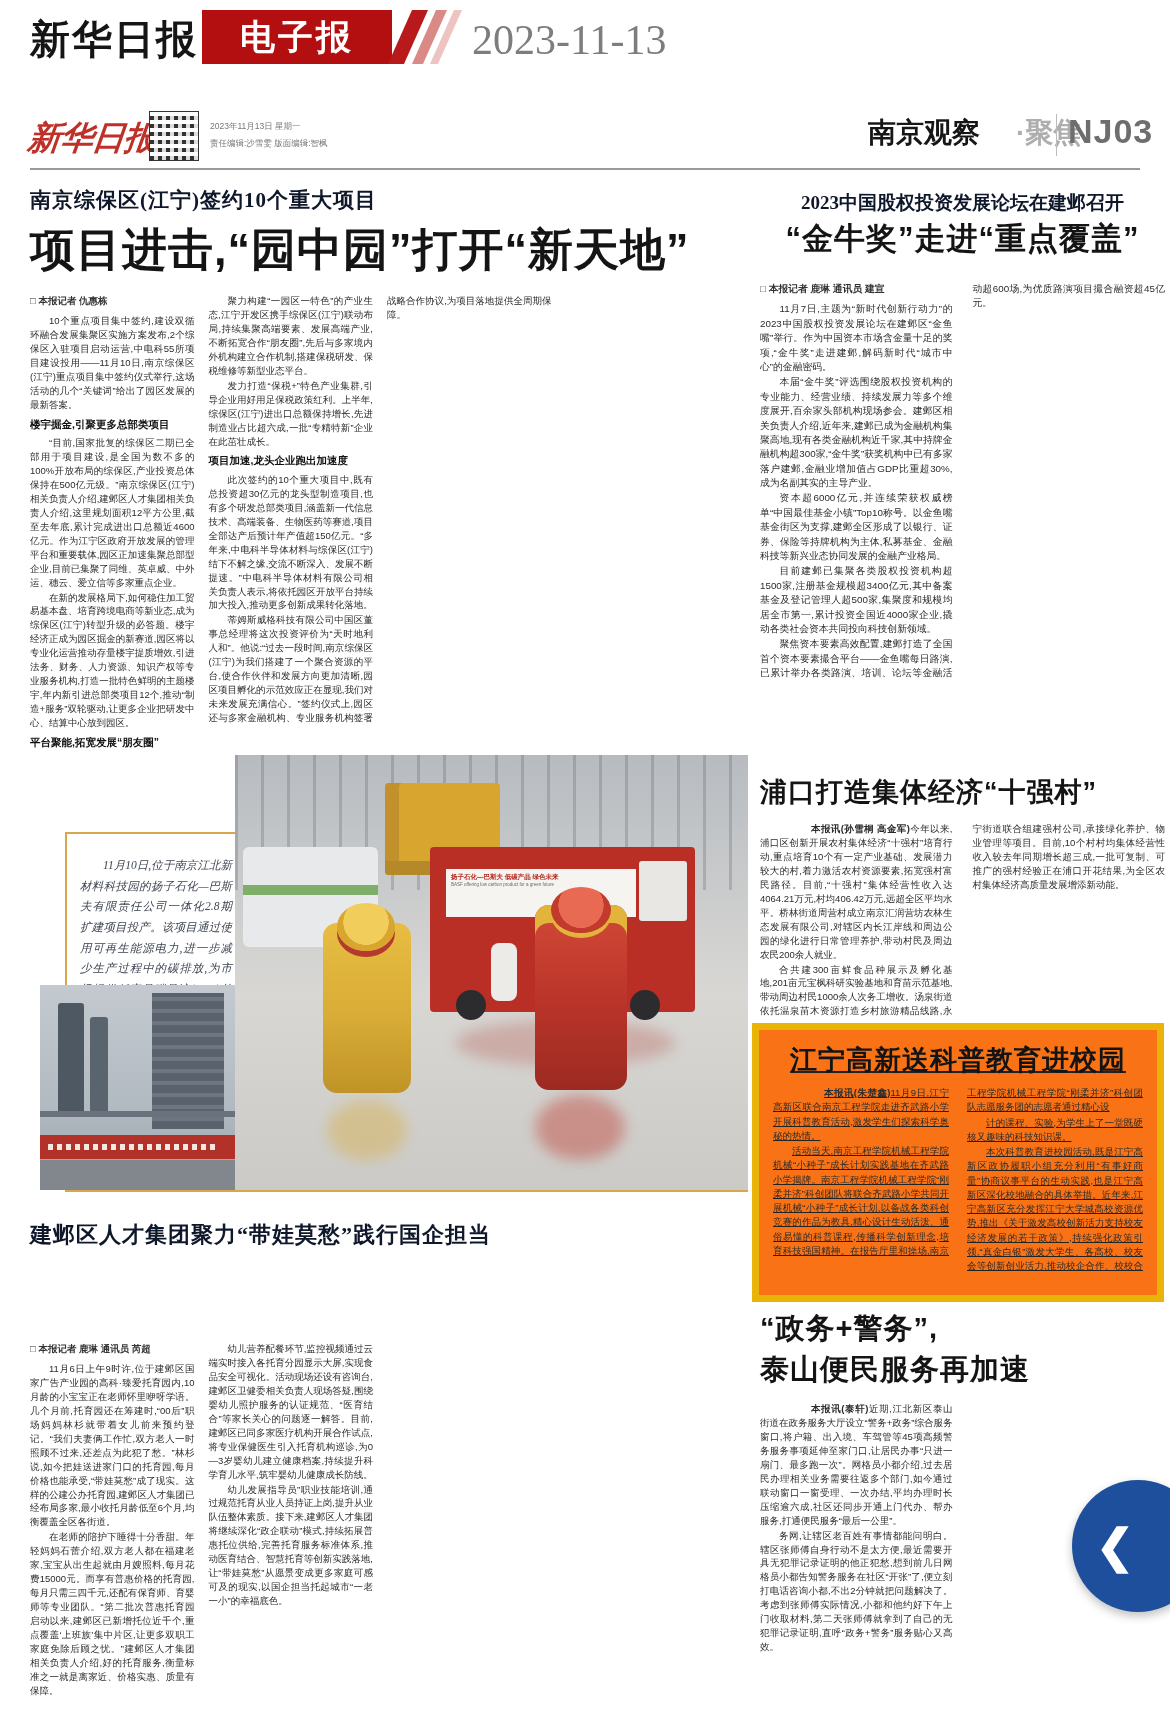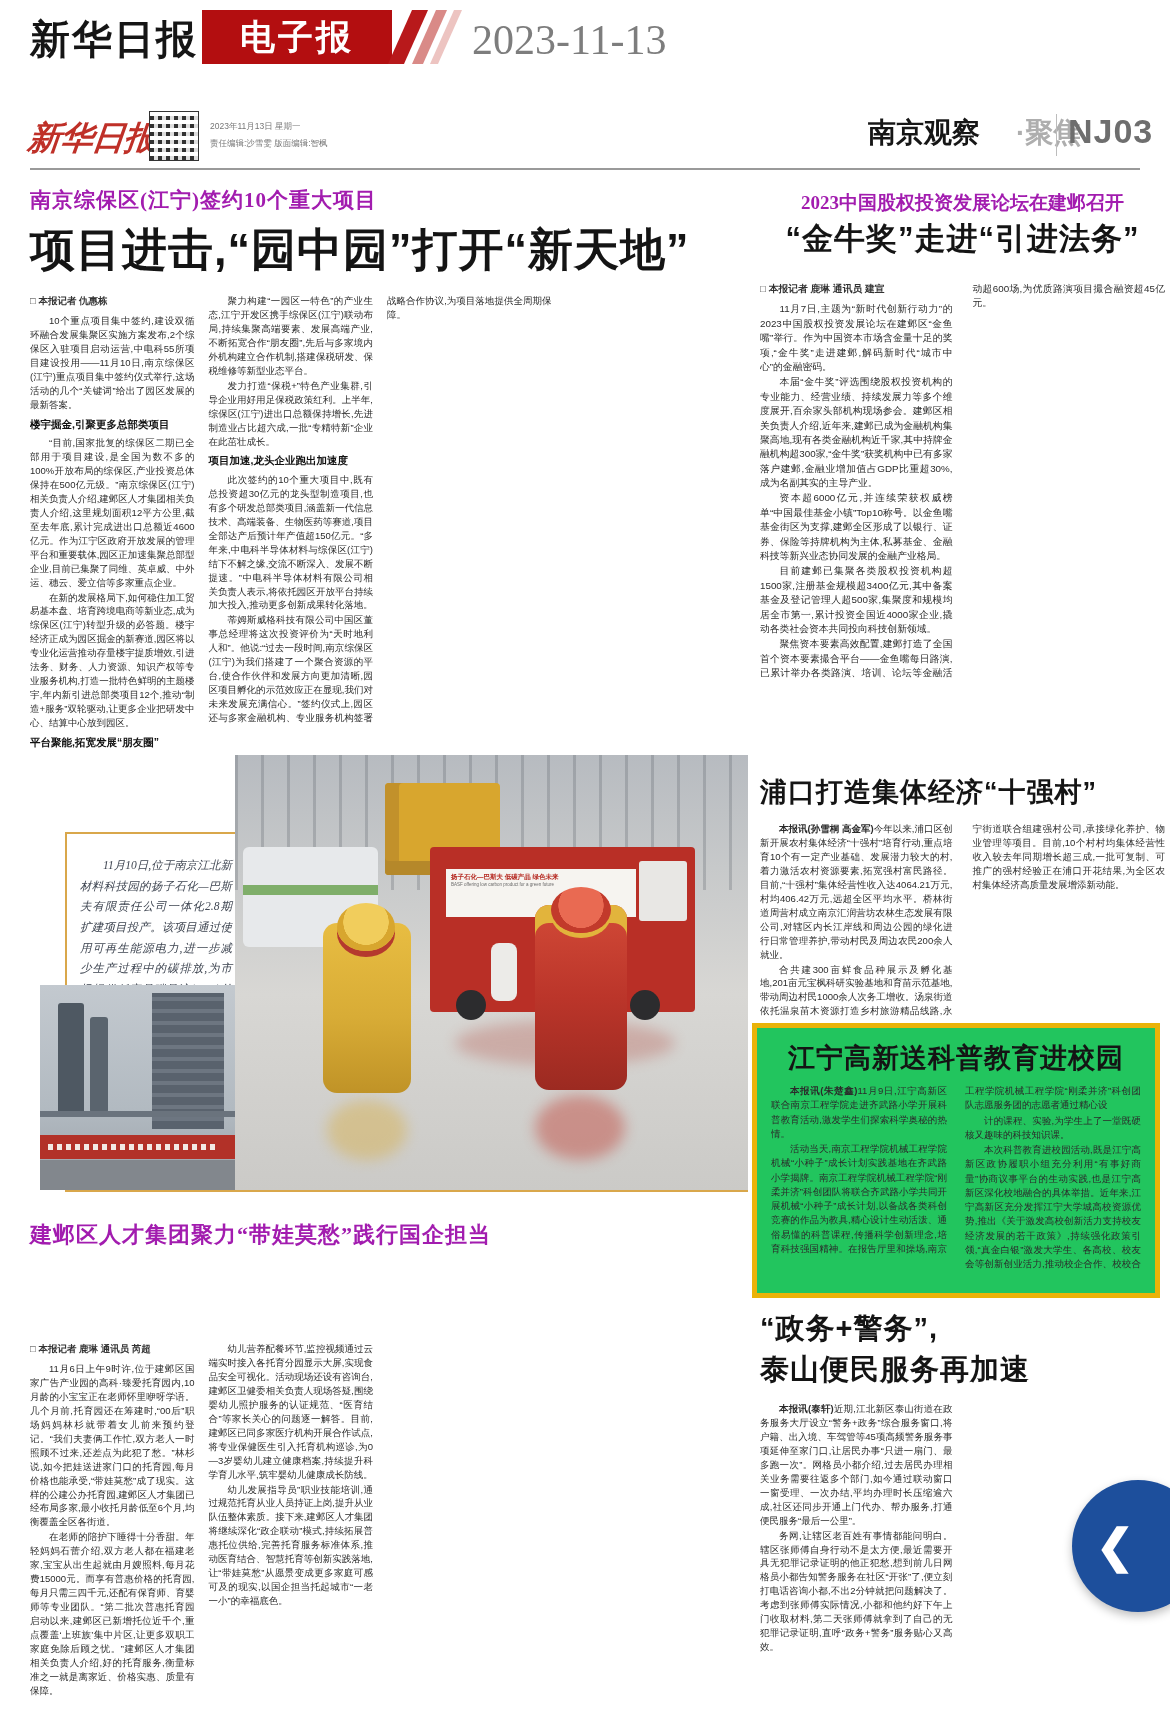--- a/index.html
+++ b/index.html
@@ -26,44 +26,44 @@
       repeating-linear-gradient(90deg,#1a1a1a 0 4px,rgba(255,255,255,.85) 4px 8px);
       background-blend-mode:screen;outline:1px solid #333;}
   .mast-info{position:absolute;left:210px;top:10px;font-size:8.5px;color:#767676;line-height:1.95;white-space:nowrap;}
   .section-title{position:absolute;left:868px;top:6px;font-size:28px;font-weight:900;color:#161616;white-space:nowrap;}
   .section-sub{color:#aeaeae;margin-left:36px;}
   .pageno-divider{position:absolute;left:1056px;top:6px;width:1px;height:42px;background:#bcbcbc;}
   .pageno{position:absolute;left:1068px;top:4px;font-size:34px;font-weight:700;color:#6e6e6e;letter-spacing:1px;}
   .mast-rule{position:absolute;left:30px;top:168px;width:1110px;height:2px;background:#9a9a9a;}
 
   
-  .kicker{font-family:"Liberation Serif",serif;font-weight:700;color:#a21caf;}
+  .kicker{font-family:"Liberation Serif",serif;font-weight:700;color:#0f172a;}
   .headline{font-weight:900;color:#141414;}
   .bodycols{font-size:9.5px;line-height:1.47;color:#2b2b2b;text-align:justify;column-fill:auto;}
   .bodycols p{margin:0 0 1px 0;text-indent:2em;}
   .bodycols p.byline{text-indent:0;font-weight:700;color:#333;margin-bottom:6px;}
   .bodycols h4{margin:5px 0 4px 0;font-size:10.5px;font-weight:900;color:#111;text-indent:0;}
-  .bodycols b{font-weight:900;}
+  .bodycols b{font-weight:900;margin-left:32px;}
 
   
   .a1-kicker{position:absolute;left:30px;top:186px;font-size:21px;letter-spacing:1px;}
   .a1-headline{position:absolute;left:30px;top:220px;width:700px;font-size:45px;letter-spacing:1px;white-space:nowrap;}
   .a1-body{position:absolute;left:30px;top:294px;width:700px;height:458px;column-count:4;column-gap:14px;overflow:hidden;}
 
   
   .a2-kicker{position:absolute;left:760px;top:190px;width:405px;text-align:center;font-size:19px;}
   .a2-headline{position:absolute;left:760px;top:218px;width:405px;text-align:center;font-size:31px;letter-spacing:1px;}
   .a2-body{position:absolute;left:760px;top:282px;width:405px;height:420px;column-count:2;column-gap:20px;overflow:hidden;font-size:9.8px;}
 
   
   .a3-headline{position:absolute;left:760px;top:774px;width:405px;font-size:27px;letter-spacing:1px;}
   .a3-body{position:absolute;left:760px;top:822px;width:405px;height:198px;column-count:2;column-gap:20px;overflow:hidden;}
 
   
-  .redbox{position:absolute;left:752px;top:1023px;width:398px;height:265px;border:5px solid #eab308;background:#22c55e;}
+  .redbox{position:absolute;left:752px;top:1023px;width:398px;height:265px;border:7px solid #eab308;background:#f97316;text-decoration:underline;}
   .a4-headline{margin:12px 0 8px 0;text-align:center;font-size:27px;font-weight:900;color:#141414;letter-spacing:1px;}
   .a4-body{margin:0 14px;height:190px;column-count:2;column-gap:18px;overflow:hidden;font-size:9.5px;line-height:1.5;}
 
   
   .a5-kicker{position:absolute;left:30px;top:1220px;font-size:22px;letter-spacing:1px;}
   .a5-headline{position:absolute;left:30px;top:1250px;width:700px;text-align:center;font-size:52px;letter-spacing:9px;}
   .a5-body{position:absolute;left:30px;top:1342px;width:700px;height:372px;column-count:4;column-gap:14px;overflow:hidden;}
 
   
   .a6-headline{position:absolute;left:760px;top:1308px;width:405px;font-size:29px;line-height:1.4;letter-spacing:1px;}
@@ -163,21 +163,21 @@
     <p>在新的发展格局下,如何稳住加工贸易基本盘、培育跨境电商等新业态,成为综保区(江宁)转型升级的必答题。楼宇经济正成为园区掘金的新赛道,园区将以专业化运营推动存量楼宇提质增效,引进法务、财务、人力资源、知识产权等专业服务机构,打造一批特色鲜明的主题楼宇,年内新引进总部类项目12个,推动“制造+服务”双轮驱动,让更多企业把研发中心、结算中心放到园区。</p>
     <h4>平台聚能,拓宽发展“朋友圈”</h4>
     <p>聚力构建“一园区一特色”的产业生态,江宁开发区携手综保区(江宁)联动布局,持续集聚高端要素、发展高端产业,不断拓宽合作“朋友圈”,先后与多家境内外机构建立合作机制,搭建保税研发、保税维修等新型业态平台。</p>
     <p>发力打造“保税+”特色产业集群,引导企业用好用足保税政策红利。上半年,综保区(江宁)进出口总额保持增长,先进制造业占比超六成,一批“专精特新”企业在此茁壮成长。</p>
     <h4>项目加速,龙头企业跑出加速度</h4>
     <p>此次签约的10个重大项目中,既有总投资超30亿元的龙头型制造项目,也有多个研发总部类项目,涵盖新一代信息技术、高端装备、生物医药等赛道,项目全部达产后预计年产值超150亿元。“多年来,中电科半导体材料与综保区(江宁)结下不解之缘,交流不断深入、发展不断提速。”中电科半导体材料有限公司相关负责人表示,将依托园区开放平台持续加大投入,推动更多创新成果转化落地。</p>
     <p>蒂姆斯威格科技有限公司中国区董事总经理将这次投资评价为“天时地利人和”。他说:“过去一段时间,南京综保区(江宁)为我们搭建了一个聚合资源的平台,使合作伙伴和发展方向更加清晰,园区项目孵化的示范效应正在显现,我们对未来发展充满信心。”签约仪式上,园区还与多家金融机构、专业服务机构签署战略合作协议,为项目落地提供全周期保障。</p>
   </div>
 
   <div class="kicker a2-kicker">2023中国股权投资发展论坛在建邺召开</div>
-  <div class="headline a2-headline">“金牛奖”走进“引进法务”</div>
+  <div class="headline a2-headline">“金牛奖”走进“重点覆盖”</div>
   <div class="bodycols a2-body">
     <p class="byline">□ 本报记者 鹿琳 通讯员 建宣</p>
     <p>11月7日,主题为“新时代创新行动力”的2023中国股权投资发展论坛在建邺区“金鱼嘴”举行。作为中国资本市场含金量十足的奖项,“金牛奖”走进建邺,解码新时代“城市中心”的金融密码。</p>
     <p>本届“金牛奖”评选围绕股权投资机构的专业能力、经营业绩、持续发展力等多个维度展开,百余家头部机构现场参会。建邺区相关负责人介绍,近年来,建邺已成为金融机构集聚高地,现有各类金融机构近千家,其中持牌金融机构超300家,“金牛奖”获奖机构中已有多家落户建邺,金融业增加值占GDP比重超30%,成为名副其实的主导产业。</p>
     <p>资本超6000亿元,并连续荣获权威榜单“中国最佳基金小镇”Top10称号。以金鱼嘴基金街区为支撑,建邺全区形成了以银行、证券、保险等持牌机构为主体,私募基金、金融科技等新兴业态协同发展的金融产业格局。</p>
     <p>目前建邺已集聚各类股权投资机构超1500家,注册基金规模超3400亿元,其中备案基金及登记管理人超500家,集聚度和规模均居全市第一,累计投资全国近4000家企业,撬动各类社会资本共同投向科技创新领域。</p>
     <p>聚焦资本要素高效配置,建邺打造了全国首个资本要素撮合平台——金鱼嘴每日路演,已累计举办各类路演、培训、论坛等金融活动超600场,为优质路演项目撮合融资超45亿元。</p>
   </div>
 
   <div class="photo-feature">

